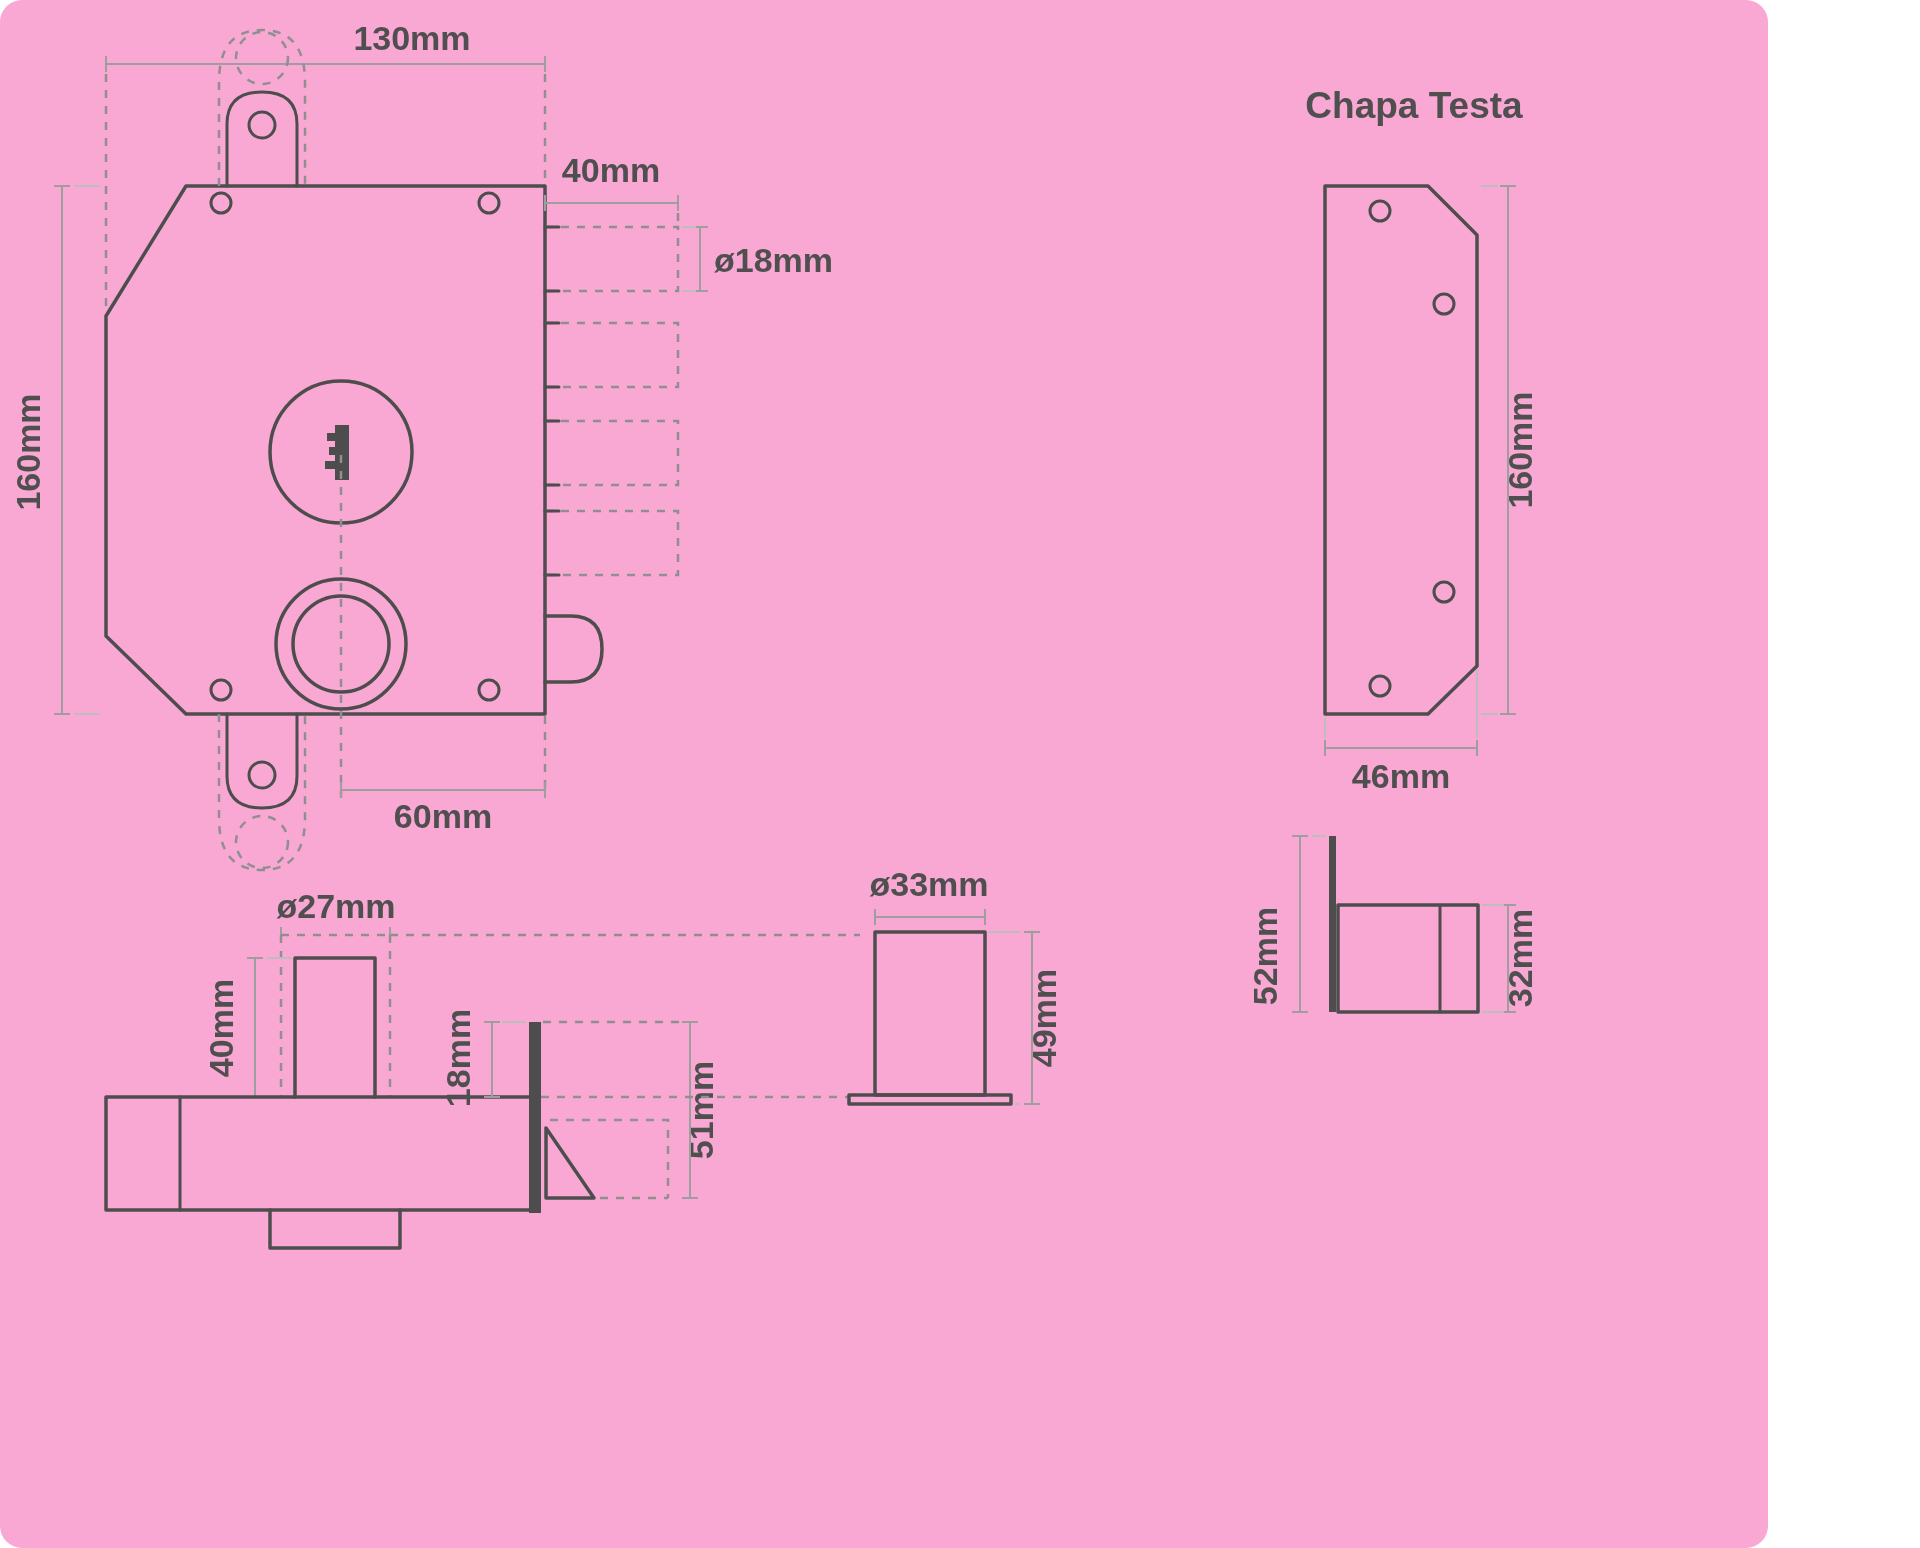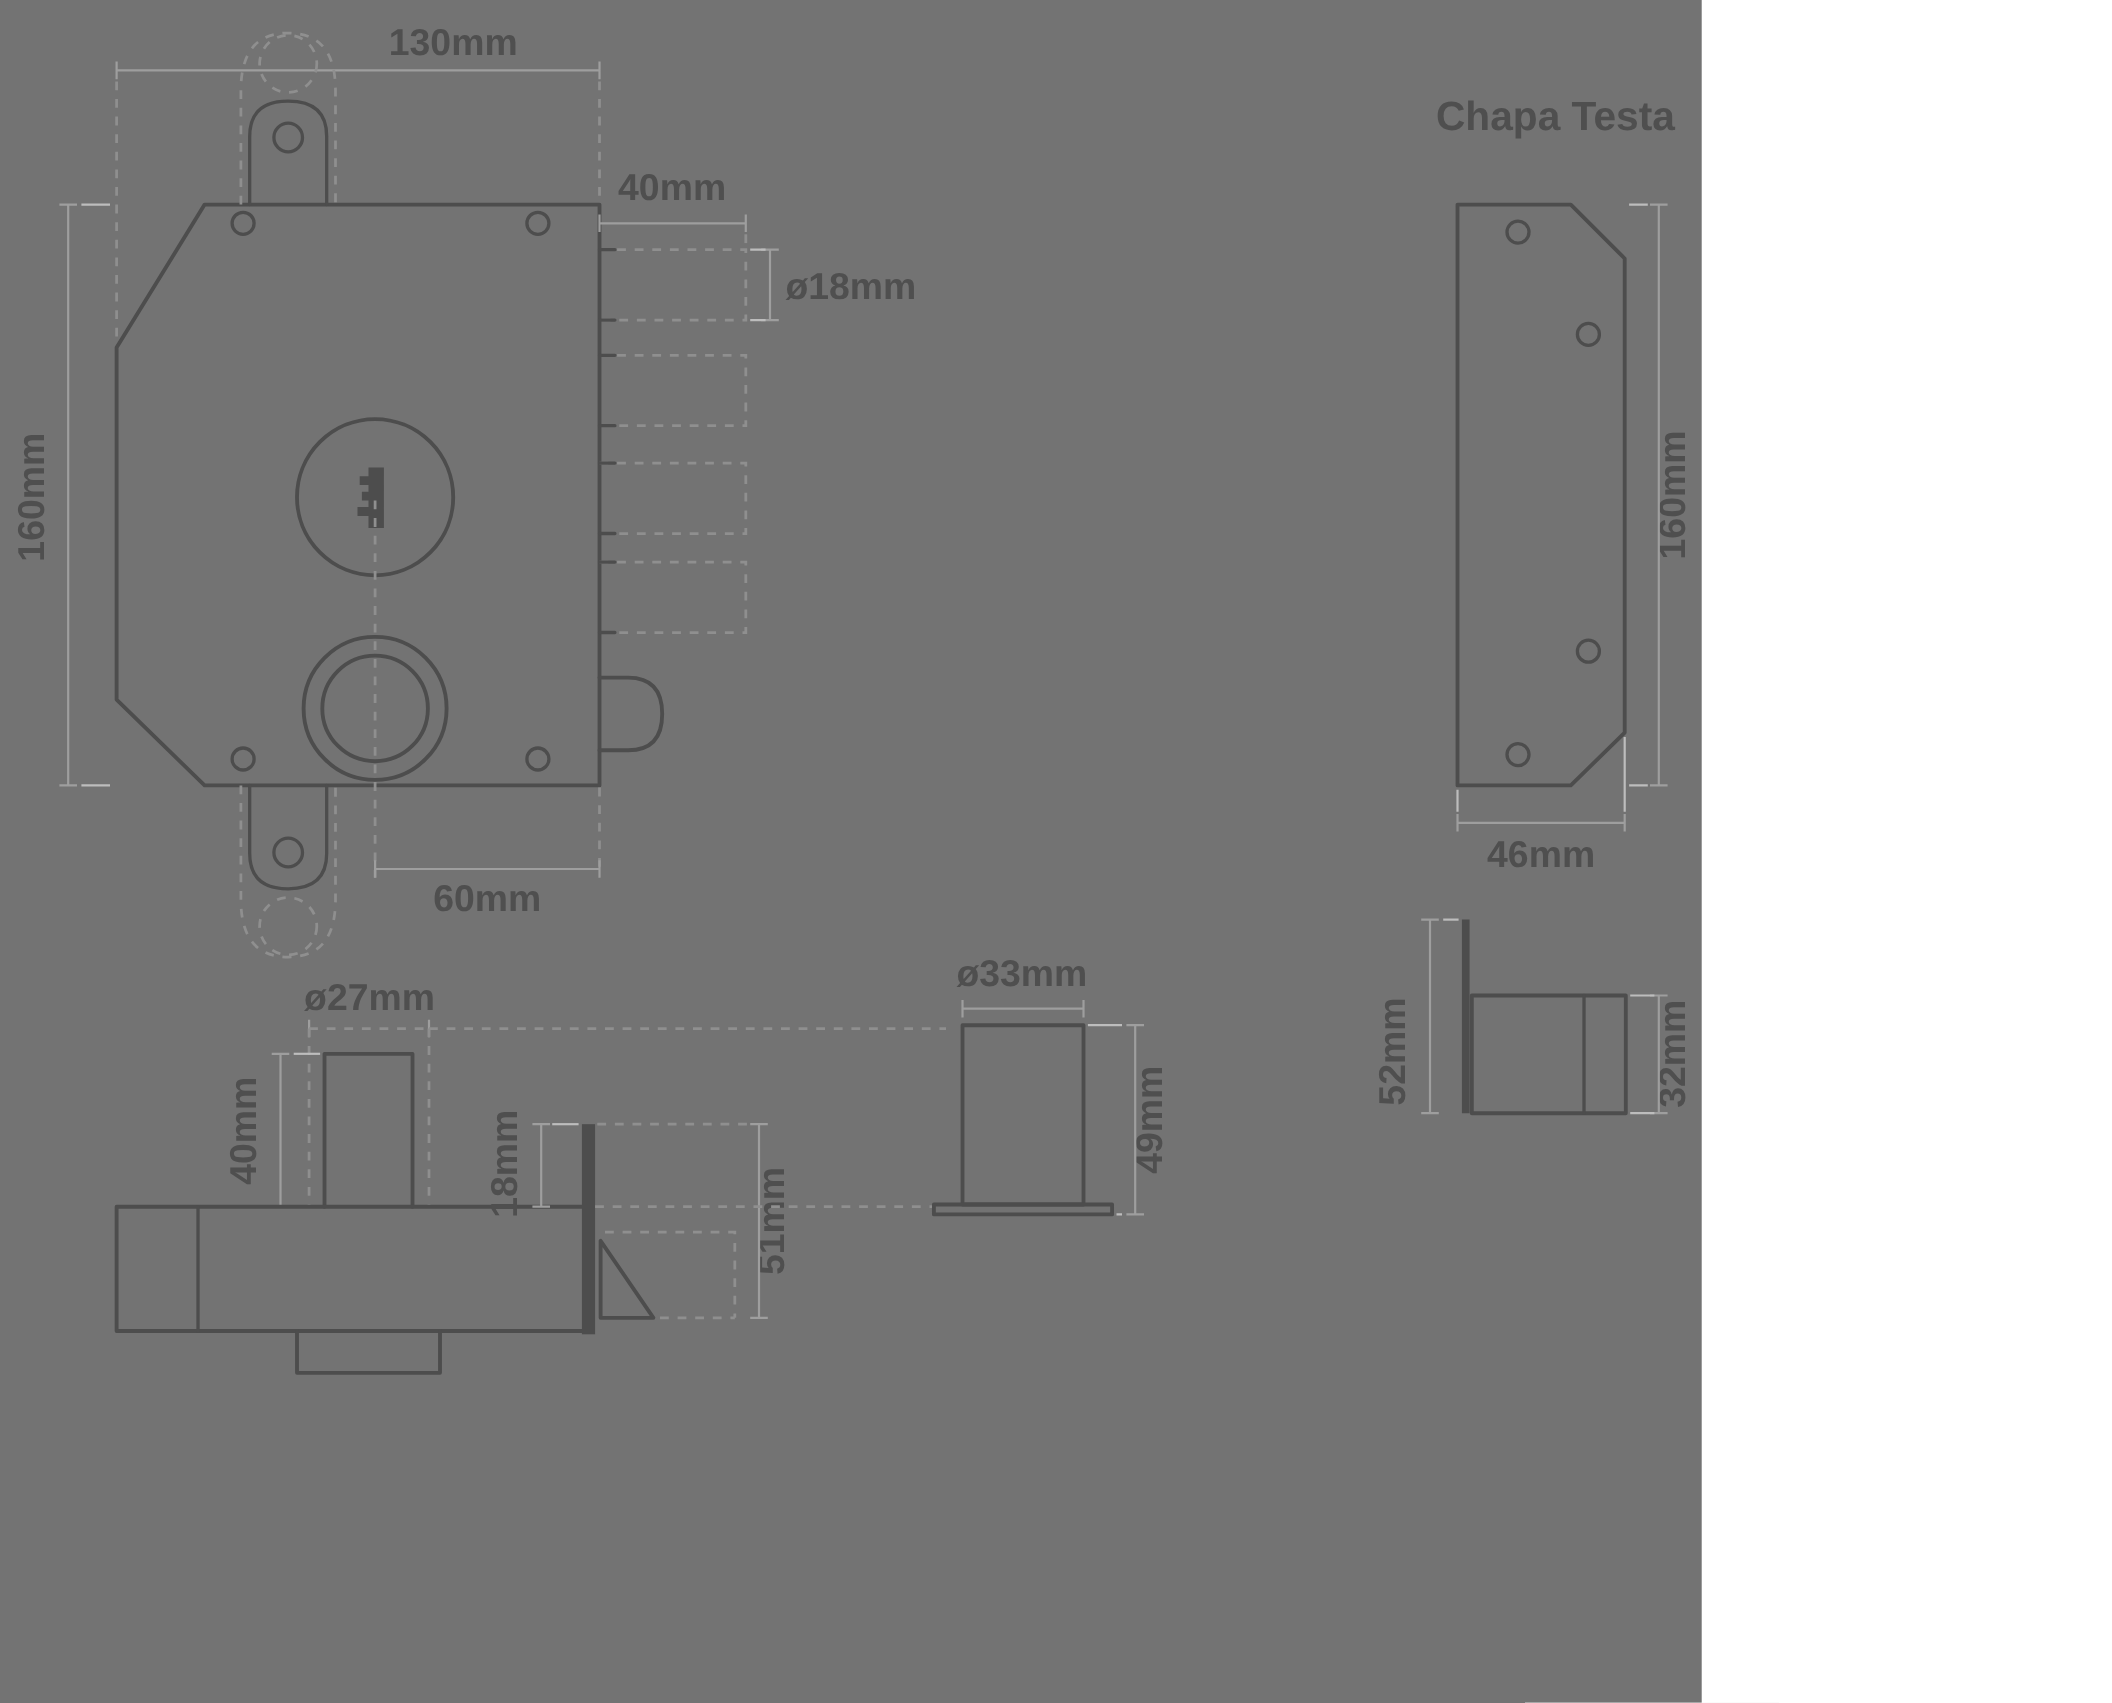--- a/index.html
+++ b/index.html
@@ -1,16 +1,16 @@
 <!DOCTYPE html>
 <html><head>
 <meta charset="utf-8">
 <style>
   html,body{margin:0;padding:0;background:#ffffff;}
-  .stage{position:relative;width:1547px;height:1548px;background:#737373;overflow:hidden;}
+  .stage{position:relative;width:1768px;height:1548px;background:#f9a8d4;overflow:hidden;border-radius:22px;}
   svg{display:block;}
   .outline{fill:none;stroke:#4d4d4d;stroke-width:3.5;stroke-linejoin:round;stroke-linecap:round;}
   .thin{stroke-width:3;}
   .fillshape{fill:#4d4d4d;stroke:none;}
   .dash{fill:none;stroke:#8f8f8f;stroke-width:2.5;stroke-dasharray:8 8;}
   .dim{fill:none;stroke:#9e9e9e;stroke-width:2;}
   .ext{fill:none;stroke:#bdbdbd;stroke-width:2;}
   .lbl{fill:#4f4f4f;font-family:"Liberation Sans",sans-serif;font-size:34px;font-weight:600;}
   .title{font-size:37px;}
 </style>

